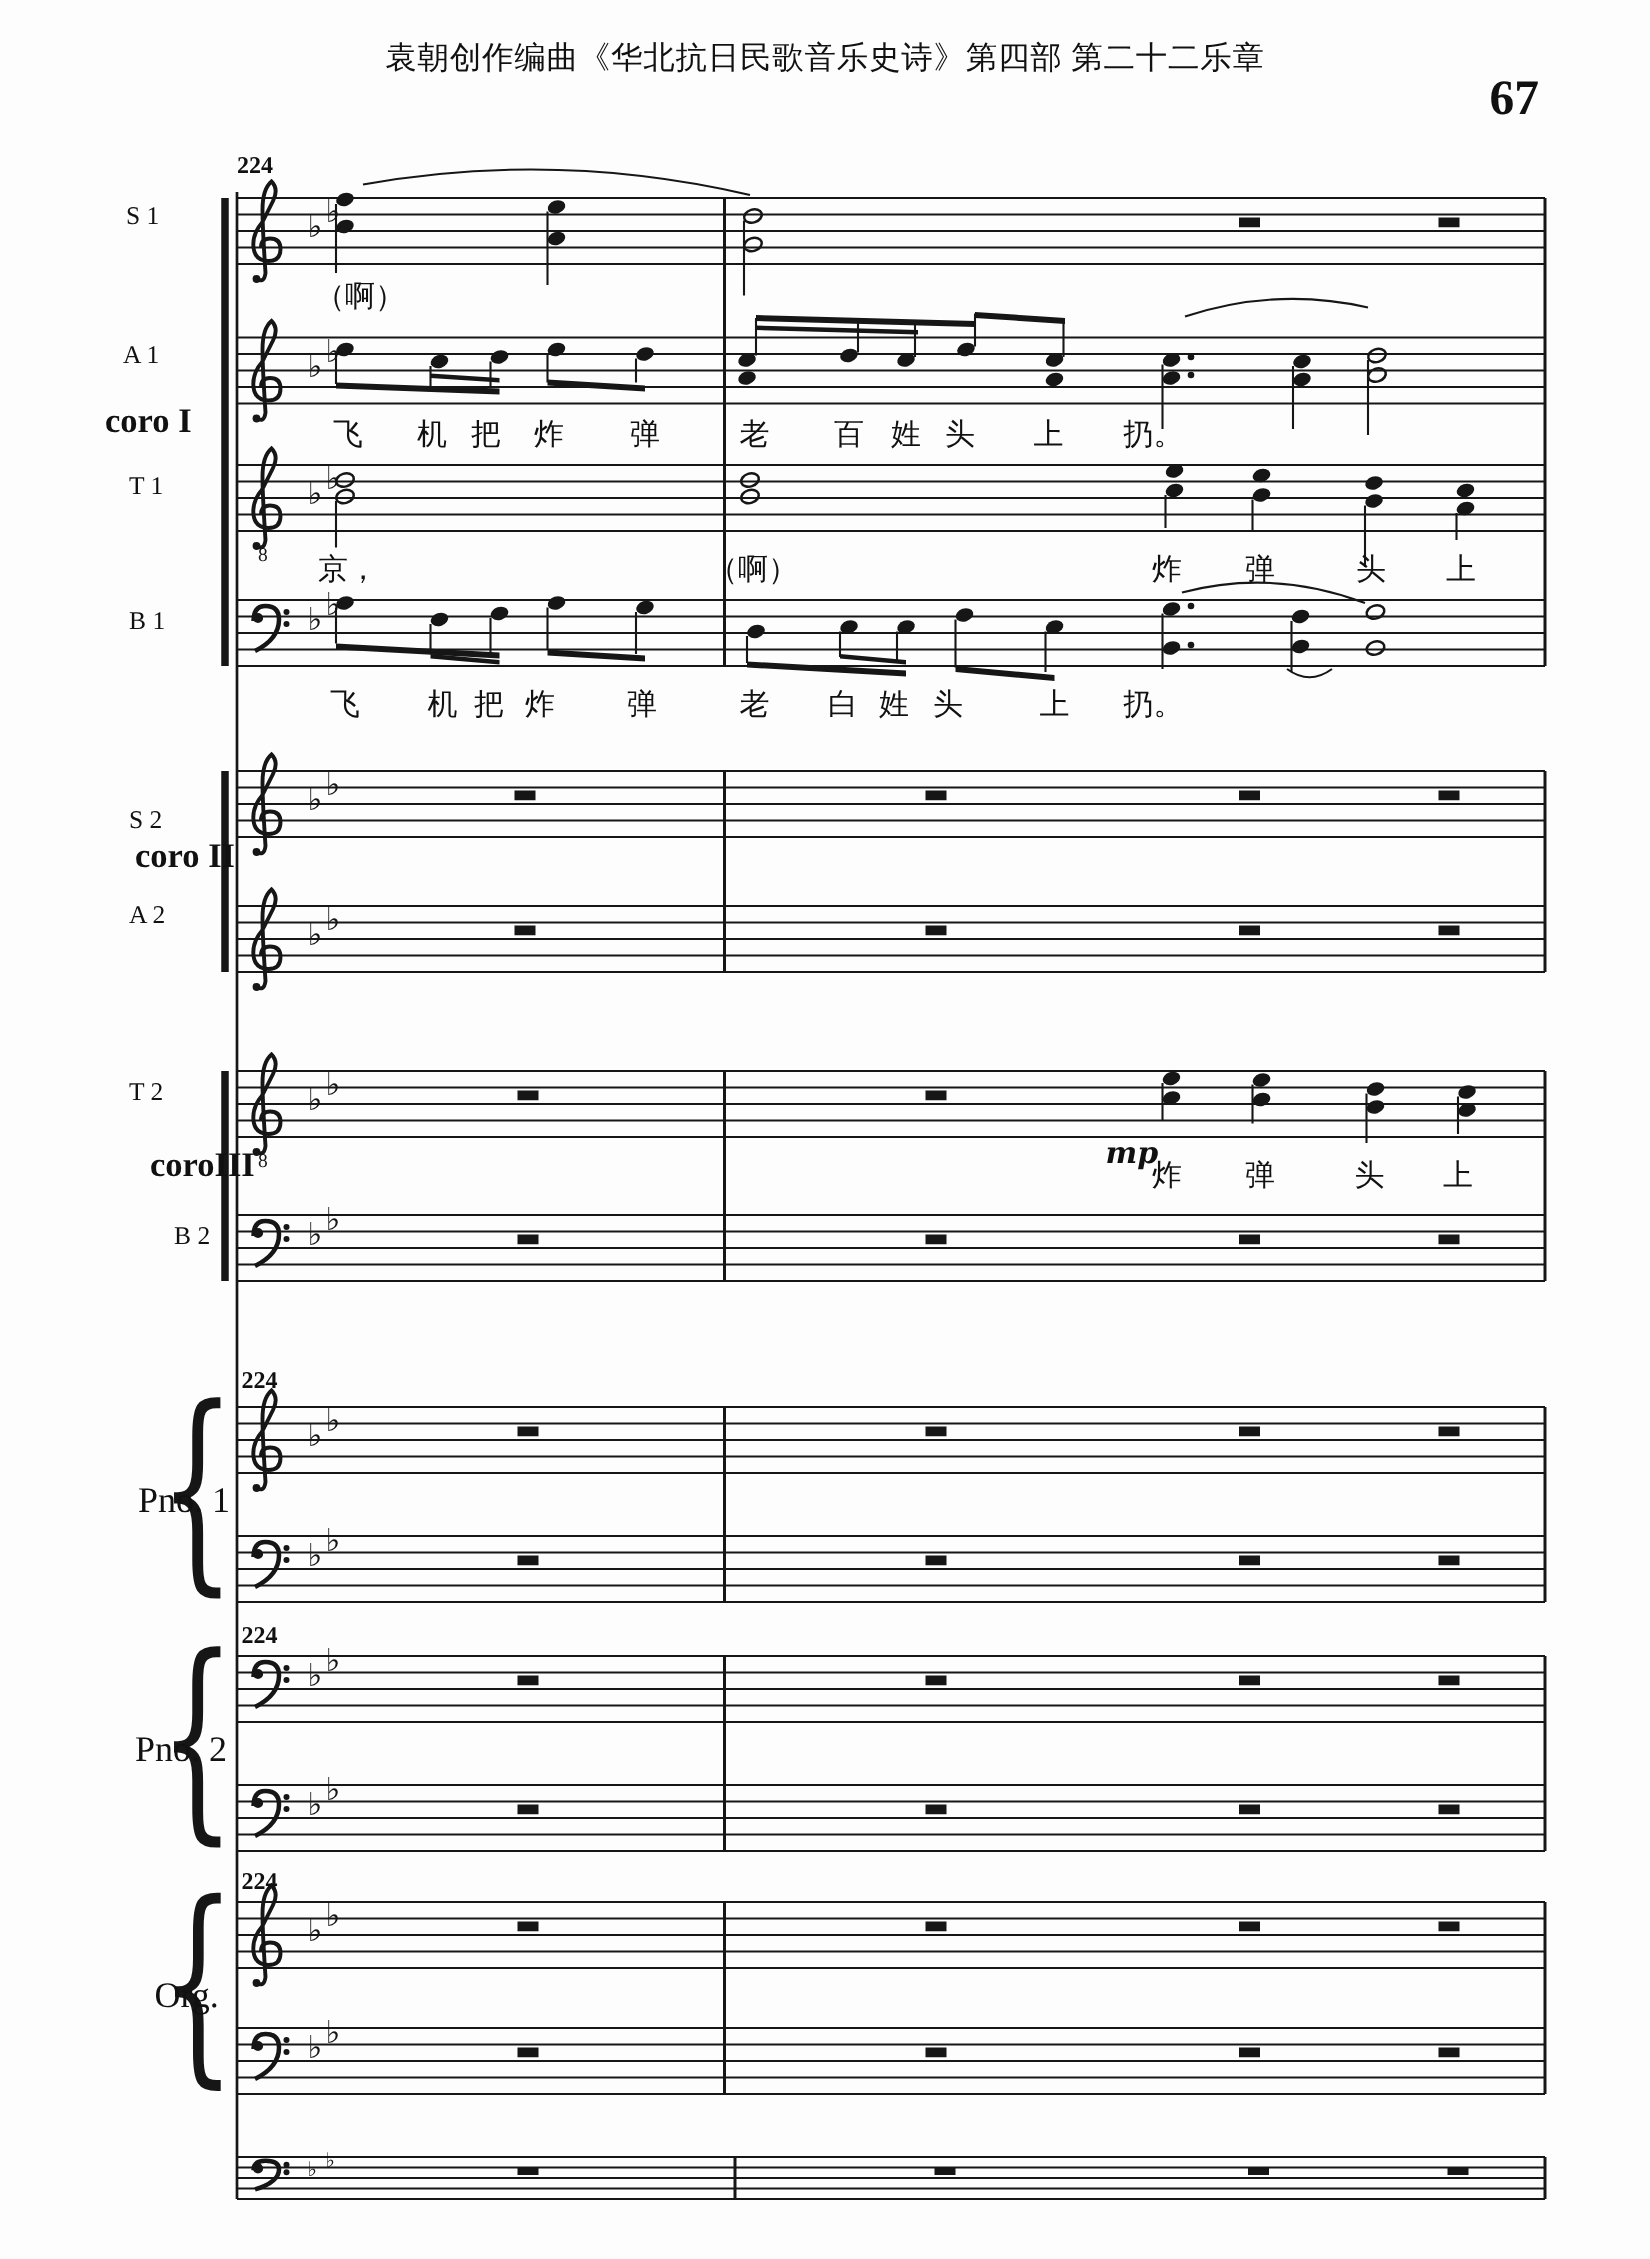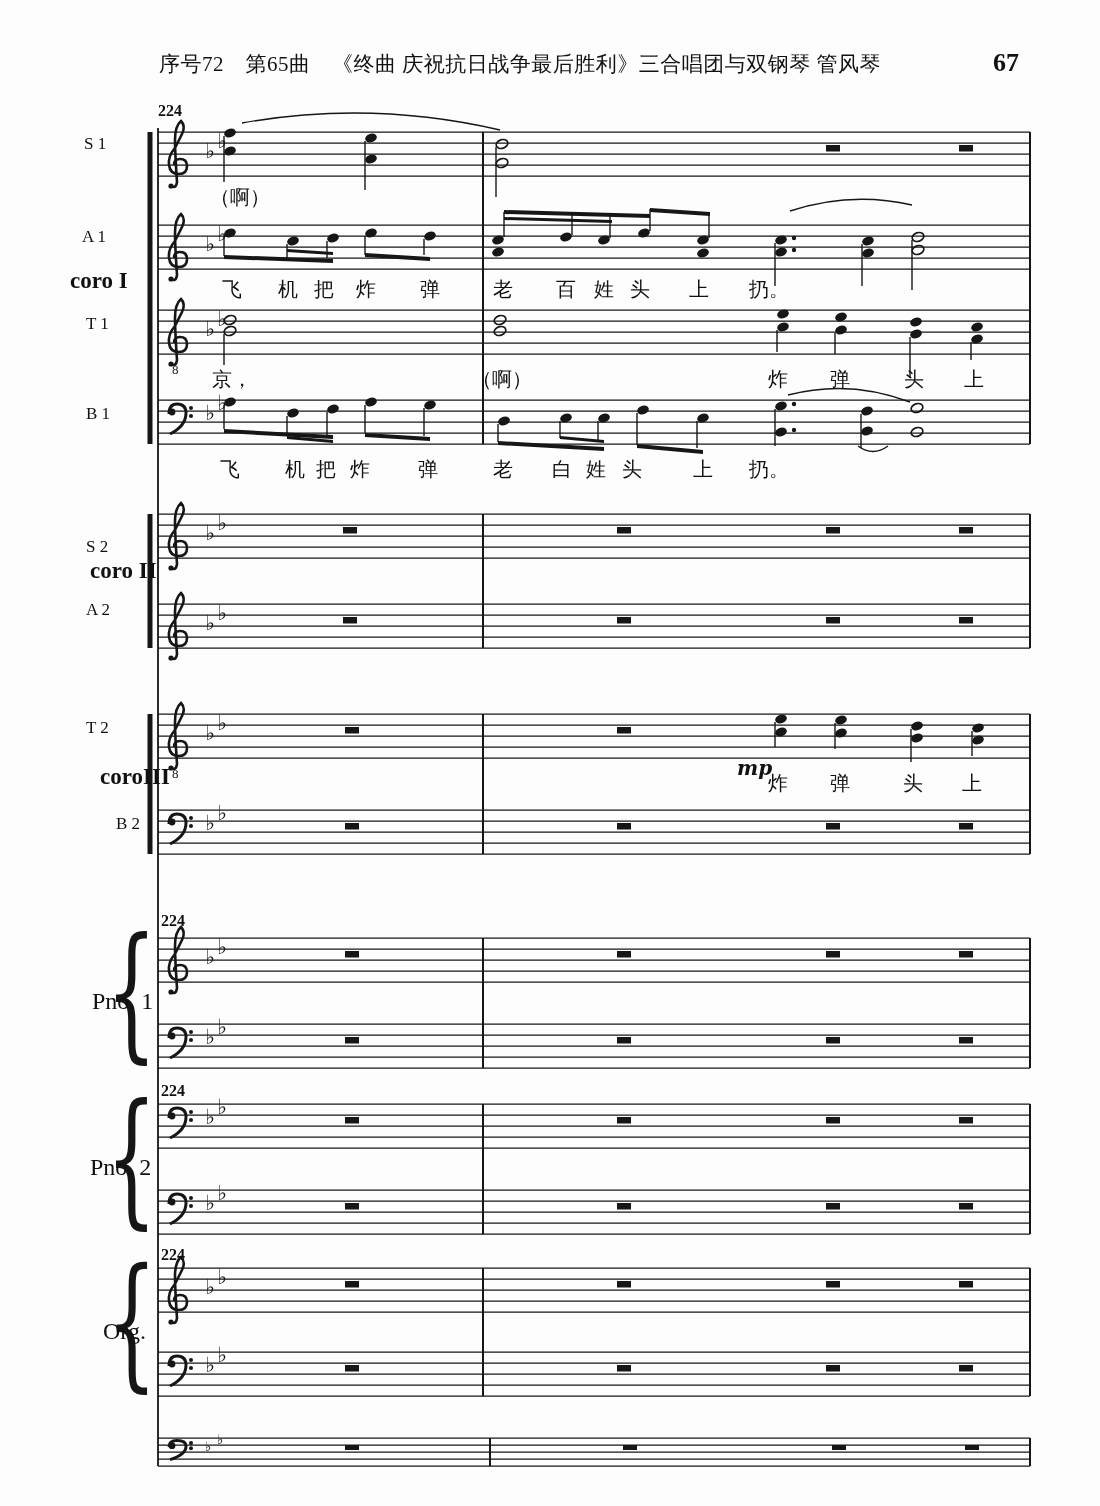--- a/index.html
+++ b/index.html
@@ -5,35 +5,35 @@
   html,body{margin:0;padding:0;background:#888;}
   .page{
     position:relative;width:1100px;height:1506px;margin:0 auto;
     background:#fdfdfd;color:#111;overflow:hidden;
     font-family:"Liberation Serif","DejaVu Serif",serif;
   }
   .hdr{position:absolute;left:0;width:100%;text-align:center;
        font-size:21px;letter-spacing:0.5px;white-space:pre;}
   .hdr1{top:24px;}
   .hdr2{top:50px;width:1040px;}
-  .pageno{position:absolute;top:48px;left:993px;font-size:26px;font-weight:bold;}
+  .pageno{position:absolute;top:48px;left:993px;font-size:33px;font-weight:bold;}
   svg{position:absolute;left:0;top:0;}
   .slabel{position:absolute;font-size:17px;white-space:pre;}
   .glabel{position:absolute;font-size:23px;font-weight:bold;white-space:pre;}
   .plabel{position:absolute;font-size:24px;white-space:pre;font-family:Liberation Serif, serif;}
   .lyr{position:absolute;font-size:20px;transform:translateX(-50%);white-space:pre;}
   .mnum{position:absolute;font-size:16px;font-weight:bold;}
   .dyn{position:absolute;font-size:20px;font-weight:bold;font-style:italic;
        font-family:"DejaVu Serif",serif;}
 </style>
 </head>
 <body>
 
 <div class="page">
-  <div class="hdr hdr2">序号72　第65曲　《终曲 庆祝抗日战争最后胜利》三合唱团与双钢琴 管风琴</div>
+  <div class="hdr hdr1">袁朝创作编曲《华北抗日民歌音乐史诗》第四部 第二十二乐章</div>
   <div class="pageno">67</div>
   <svg id="score-svg" width="1100" height="1506" viewBox="0 0 1100 1506">
       <g>
         <line x1="158" x2="1030" y1="132" y2="132" stroke="#161616" stroke-width="1.25"></line>
         <line x1="158" x2="1030" y1="143" y2="143" stroke="#161616" stroke-width="1.25"></line>
         <line x1="158" x2="1030" y1="154" y2="154" stroke="#161616" stroke-width="1.25"></line>
         <line x1="158" x2="1030" y1="165" y2="165" stroke="#161616" stroke-width="1.25"></line>
         <line x1="158" x2="1030" y1="176" y2="176" stroke="#161616" stroke-width="1.25"></line>
         <path d="M 170 185 Q 176 190 177 182 Q 175 152 175 140 Q 175 126 181 121 Q 186 126 182 134 Q 178 142 175 148" stroke="#161616" stroke-width="2.6" fill="none"></path>
         <path d="M 175 148 Q 168 156 169 165 Q 170 174 179 174 Q 187 174 187 166 Q 187 159 180 159 Q 174 159 174 165" stroke="#161616" stroke-width="2.6" fill="none"></path>

